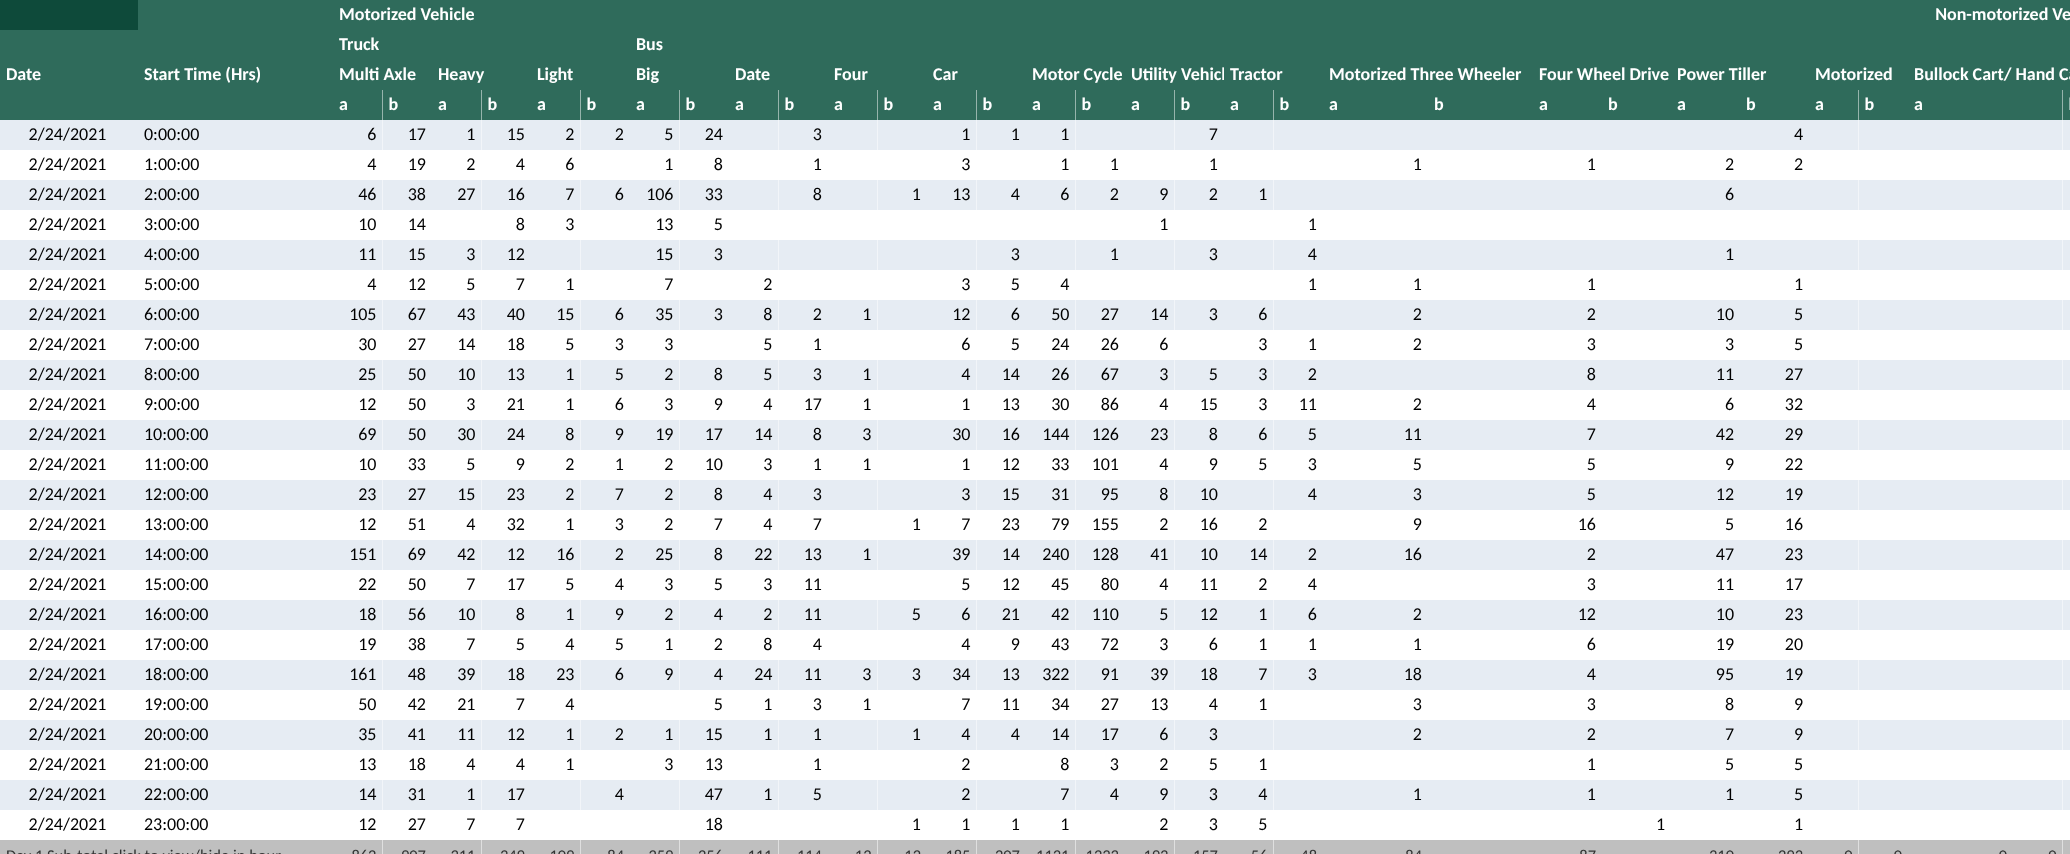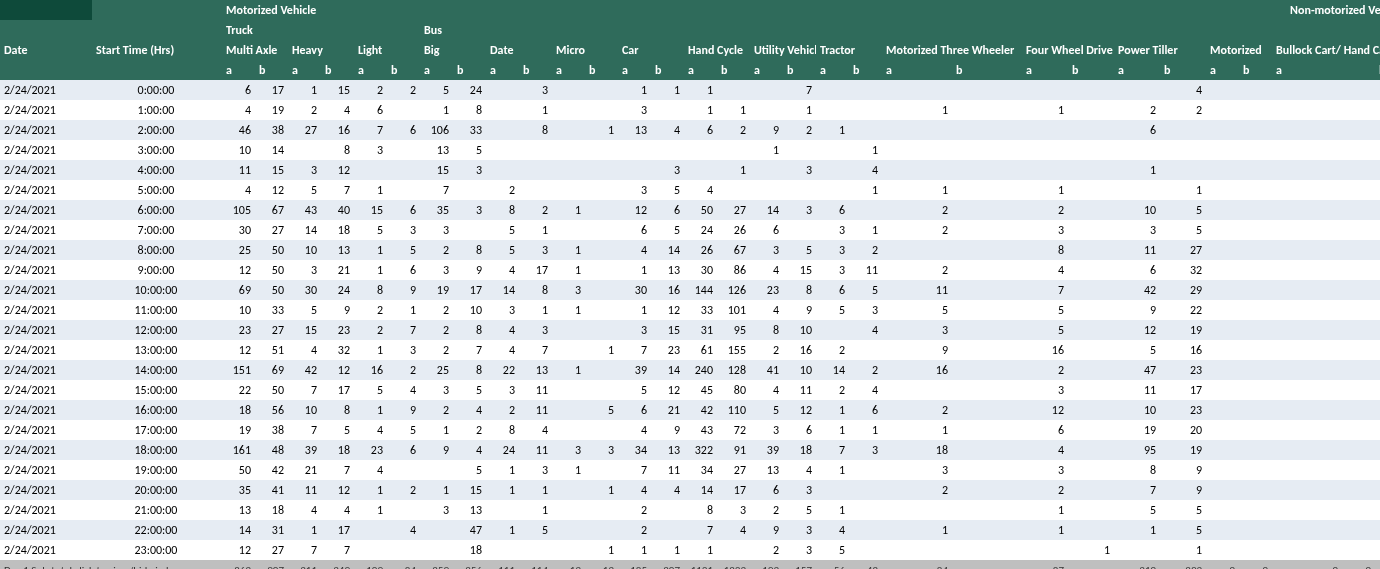--- a/index.html
+++ b/index.html
@@ -2,22 +2,22 @@
 <html><head>
 <meta charset="utf-8">
 <style>
 html,body{margin:0;padding:0;font-family:Calibri,Arial,sans-serif;font-size:12px;color:#000;background:#fff;width:1380px}
 table{border-collapse:collapse;width:100%;table-layout:fixed}
 th,td{padding:1px 4px;height:18px;white-space:nowrap;overflow:hidden;text-overflow:clip}
 .hdr{background:#2F6B5B;color:#fff;text-align:left;font-weight:normal}
 .hdr-right{text-align:right}
 .corner{background:#0E4A3A}
 .num{text-align:right;font-variant-numeric:tabular-nums}
-.date{text-align:left;padding-right:6px}
-.time{text-align:center;padding-right:6px}
+.date{text-align:center;padding-right:6px}
+.time{text-align:left;padding-right:6px}
 tbody tr:nth-child(odd){background:#E6ECF3}
 tbody tr:nth-child(even){background:#fff}
 .total-row{background:#BFBFBF !important;color:#333}
 .total-row td{font-size:11px}
 .c-date{width:92px}
 .c-time{width:130px}
 .c-n{width:33px}
 .c-wide{width:70px}
 .c-wider{width:46px}
 </style>
@@ -75,23 +75,23 @@
  <th colspan="19"></th>
 </tr>
 <tr class="hdr">
  <th>Date</th>
  <th>Start Time (Hrs)</th>
  <th colspan="2">Multi Axle</th>
  <th colspan="2">Heavy</th>
  <th colspan="2">Light</th>
  <th colspan="2">Big</th>
  <th colspan="2">Date</th>
- <th colspan="2">Micro</th>
+ <th colspan="2">Four</th>
  <th colspan="2">Car</th>
- <th colspan="2">Hand Cycle</th>
+ <th colspan="2">Motor Cycle</th>
  <th colspan="2">Utility Vehicle</th>
  <th colspan="2">Tractor</th>
  <th colspan="2">Motorized Three Wheeler</th>
  <th colspan="2">Four Wheel Drive</th>
  <th colspan="2">Power Tiller</th>
  <th colspan="2">Motorized</th>
  <th colspan="3">Bullock Cart/ Hand Cart/ T</th>
 </tr>
 <tr class="hdr">
  <th></th>
@@ -595,21 +595,21 @@
         <td class="num">1</td>
         <td class="num">3</td>
         <td class="num">2</td>
         <td class="num">7</td>
         <td class="num">4</td>
         <td class="num">7</td>
         <td class="num"></td>
         <td class="num">1</td>
         <td class="num">7</td>
         <td class="num">23</td>
-        <td class="num">61</td>
+        <td class="num">79</td>
         <td class="num">155</td>
         <td class="num">2</td>
         <td class="num">16</td>
         <td class="num">2</td>
         <td class="num"></td>
         <td class="num">9</td>
         <td class="num"></td>
         <td class="num">16</td>
         <td class="num"></td>
         <td class="num">5</td>

